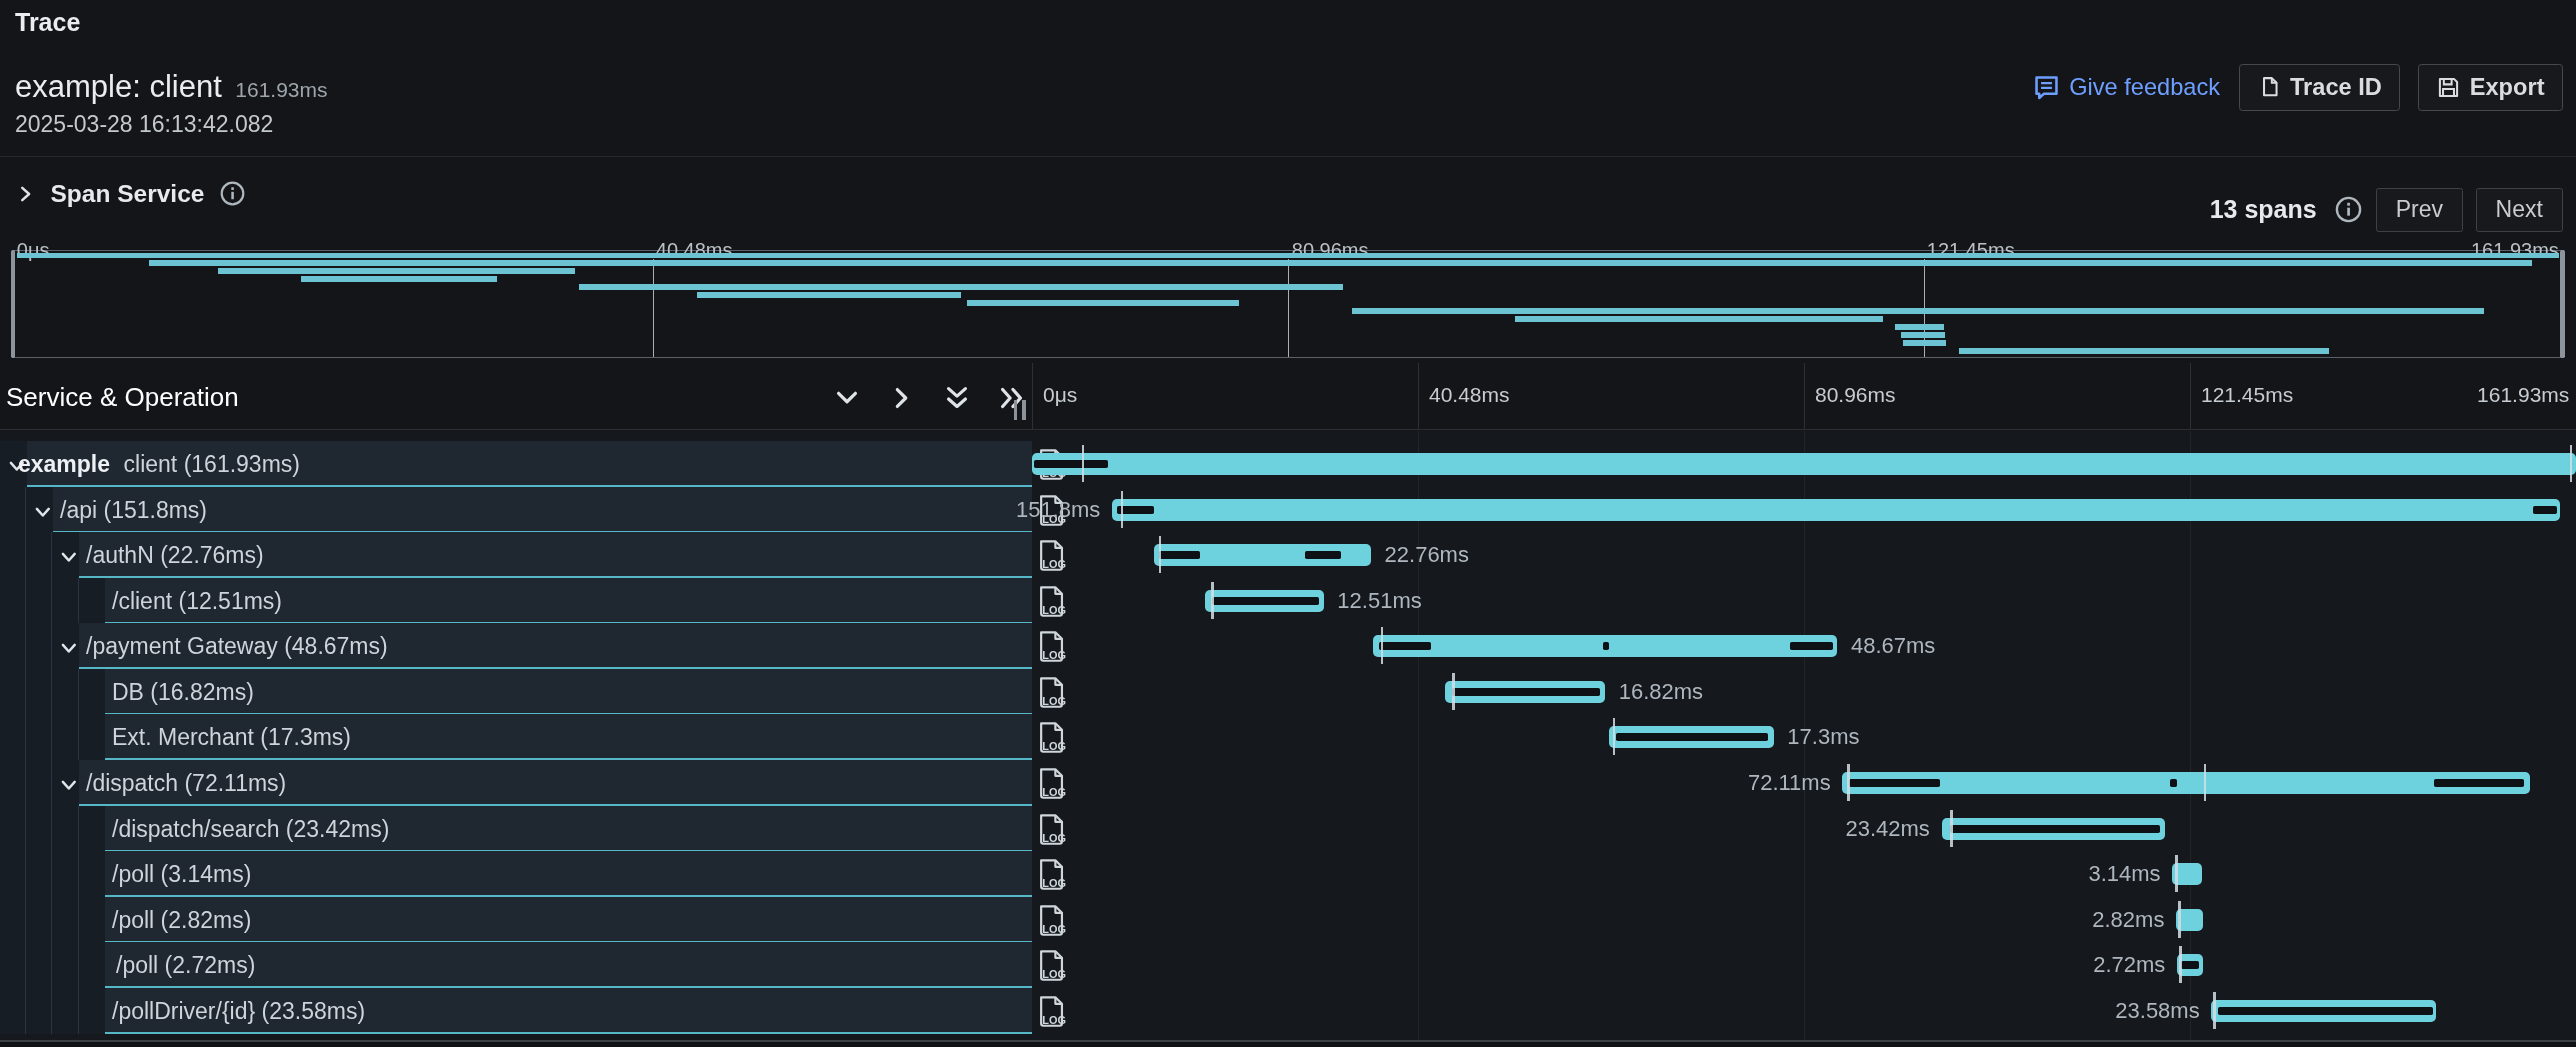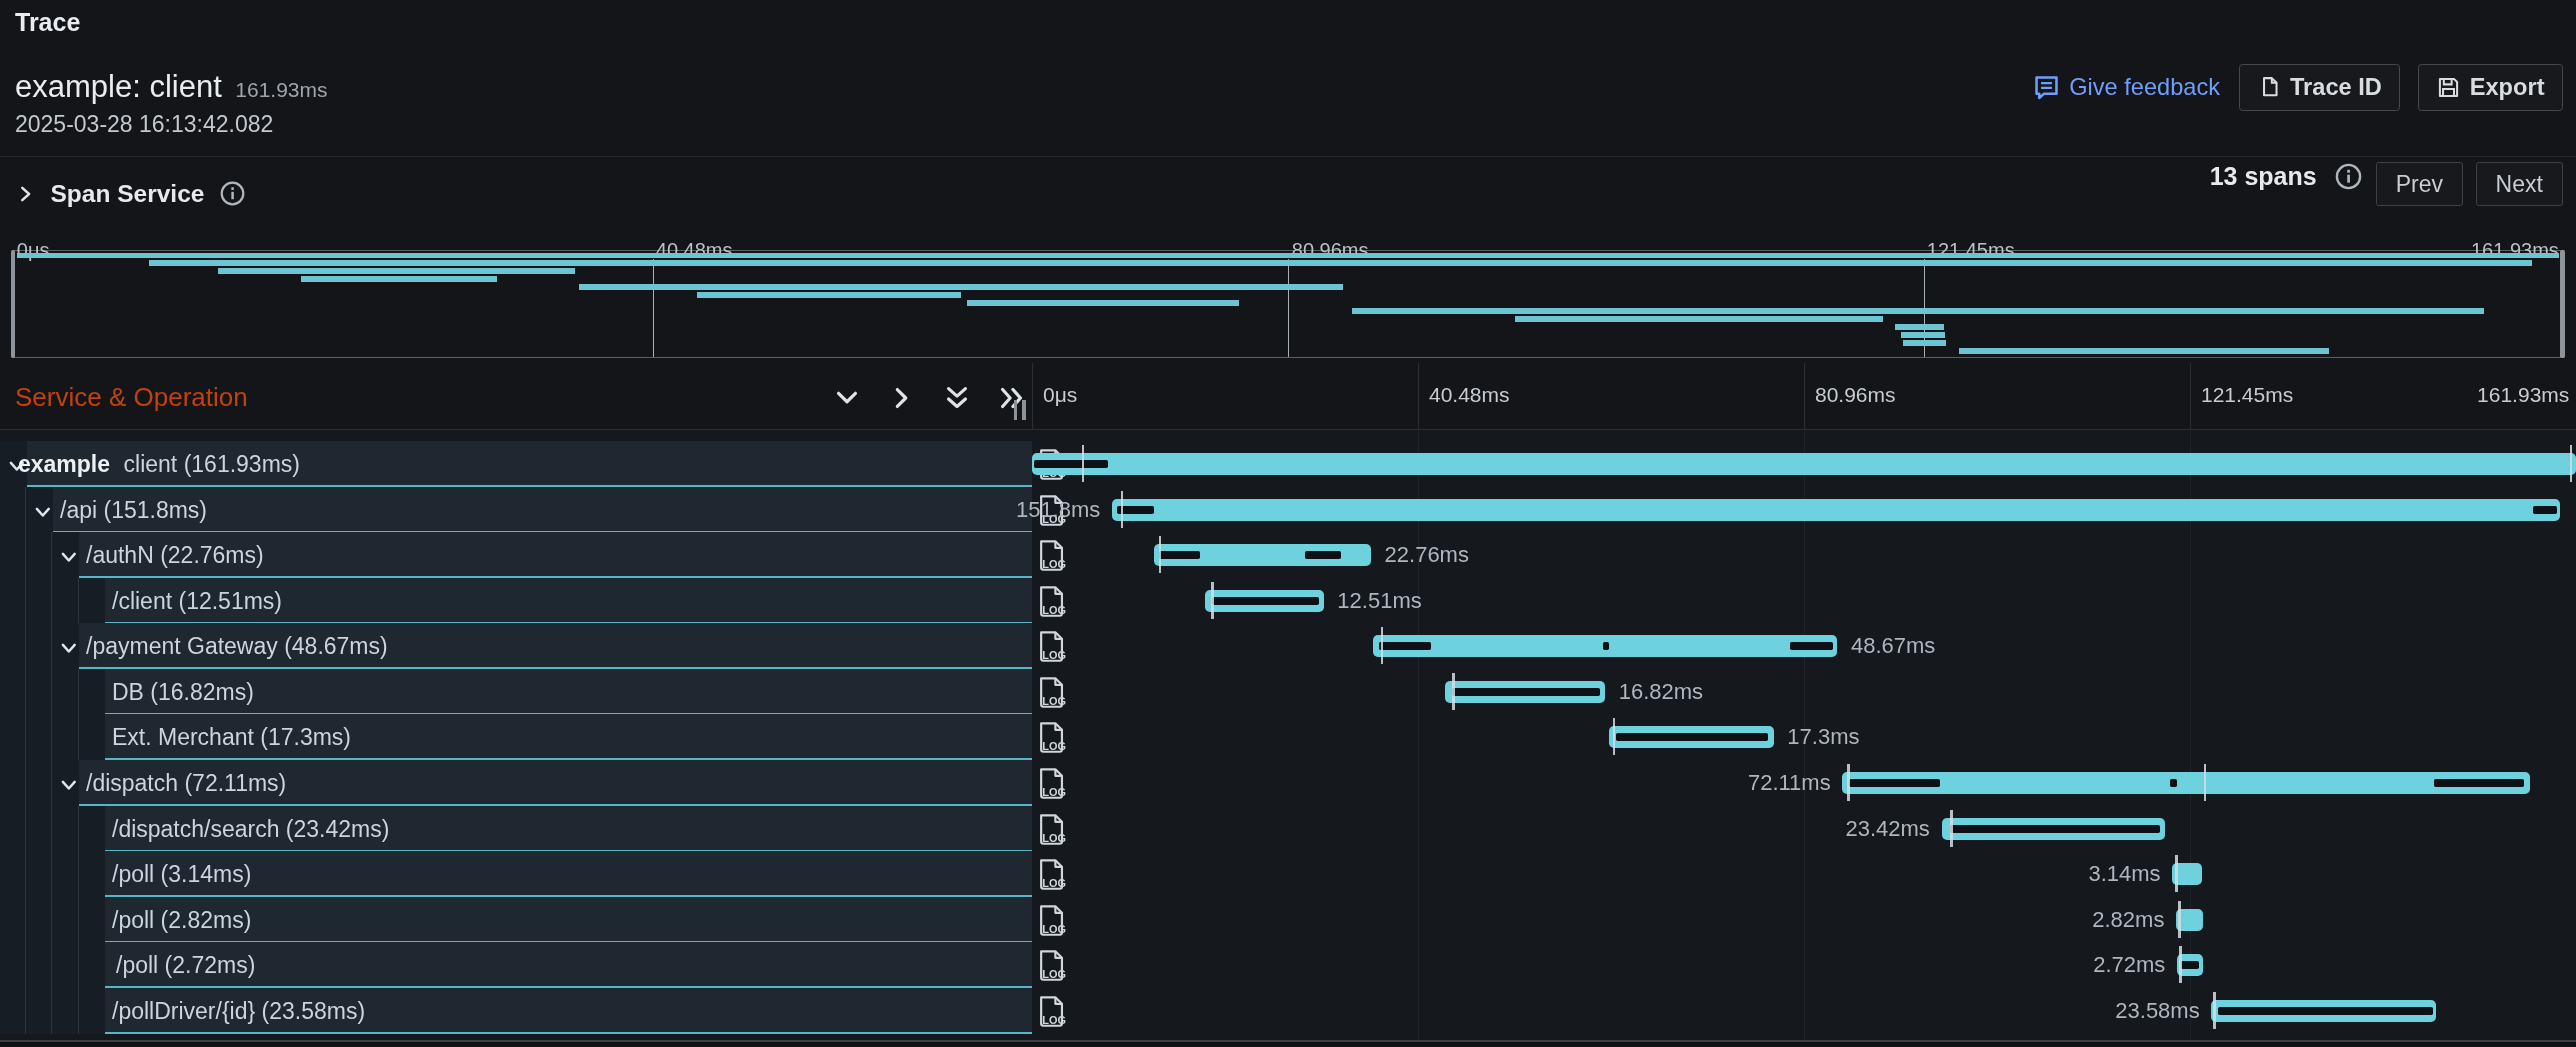--- a/index.html
+++ b/index.html
@@ -16,36 +16,36 @@
   .hdr-actions { position:absolute; right:13.5px; top:64px; display:flex; align-items:center; gap:18.6px; }
   .link-fb { display:flex; align-items:center; gap:8.4px; color:#6e9fff; font-size:23.6px; cursor:pointer; }
   .btn { display:flex; align-items:center; gap:8.4px; height:47px; padding:0 17px; background:#17191d;
          border:0.8px solid #45494e; border-radius:3.4px; color:#d9dde1; font-size:23.6px; font-weight:600; cursor:pointer; }
   .icon { display:inline-block; }
 
   
   .filters { position:absolute; left:0; top:158px; width:100%; height:71px; }
   .filters-left { position:absolute; left:13.5px; top:0; height:100%; display:flex; align-items:center; gap:15px; }
   .filters-title { font-size:24.5px; font-weight:700; color:#e6eaee; }
-  .filters-right { position:absolute; right:13.5px; top:4px; height:100%; display:flex; gap:13.5px; }
+  .filters-right { position:absolute; right:13.5px; top:16px; height:100%; display:flex; align-items:center; gap:13.5px; }
   .spans-count { font-size:25px; font-weight:700; color:#e6eaee; margin-right:3.4px; }
   .btn-sm { height:44px; padding:0 18.6px; background:#17191d; border:0.8px solid #3e4248; border-radius:2.5px;
             color:#c9cdd2; font-size:23px; display:flex; align-items:center; cursor:pointer; }
 
   
   .minimap { position:absolute; left:11.8px; top:239px; width:2552px; height:119px; }
   .mm-frame { position:absolute; left:0; top:11px; right:0; bottom:0; border:0.8px solid #596067; }
   .mm-handle { position:absolute; top:11px; bottom:0; width:4.2px; background:#8d949b; border-radius:1.7px; }
   .mm-grid { position:absolute; top:20px; bottom:0.8px; width:1.7px; background:rgba(216,228,235,0.75); }
   .mm-label { position:absolute; top:0; font-size:20px; color:#b9c0c6; white-space:nowrap; }
   .mm-bar { position:absolute; height:5.9px; background:#6cc3d1; }
 
   
   .cols-head { position:absolute; left:0; top:363px; width:100%; height:67px; border-bottom:0.8px solid #2c3036; }
-  .svc-head-title { position:absolute; left:15px; top:18.6px; font-size:26px; font-weight:500; color:#c2410c; }
+  .svc-head-title { position:absolute; left:6px; top:18.6px; font-size:26px; font-weight:500; color:#ffffff; }
   .head-icons { position:absolute; left:832px; top:20px; display:flex; gap:25px; align-items:center; }
   .head-icons .icon { cursor:pointer; }
   .grip { position:absolute; left:1014px; top:37px; display:flex; gap:5px; cursor:col-resize; }
   .grip i { display:block; width:3.4px; height:20px; background:#8d939a; }
   .tl-head { position:absolute; left:1032px; top:363px; width:1544px; height:67px; }
   .th-tick { position:absolute; top:0; height:67px; border-left:0.8px solid #2c3036; padding:20px 0 0 10px;
              font-size:21px; color:#c6ccd2; }
   .th-last { position:absolute; top:20px; right:6.7px; font-size:21px; color:#c6ccd2; }
 
   

